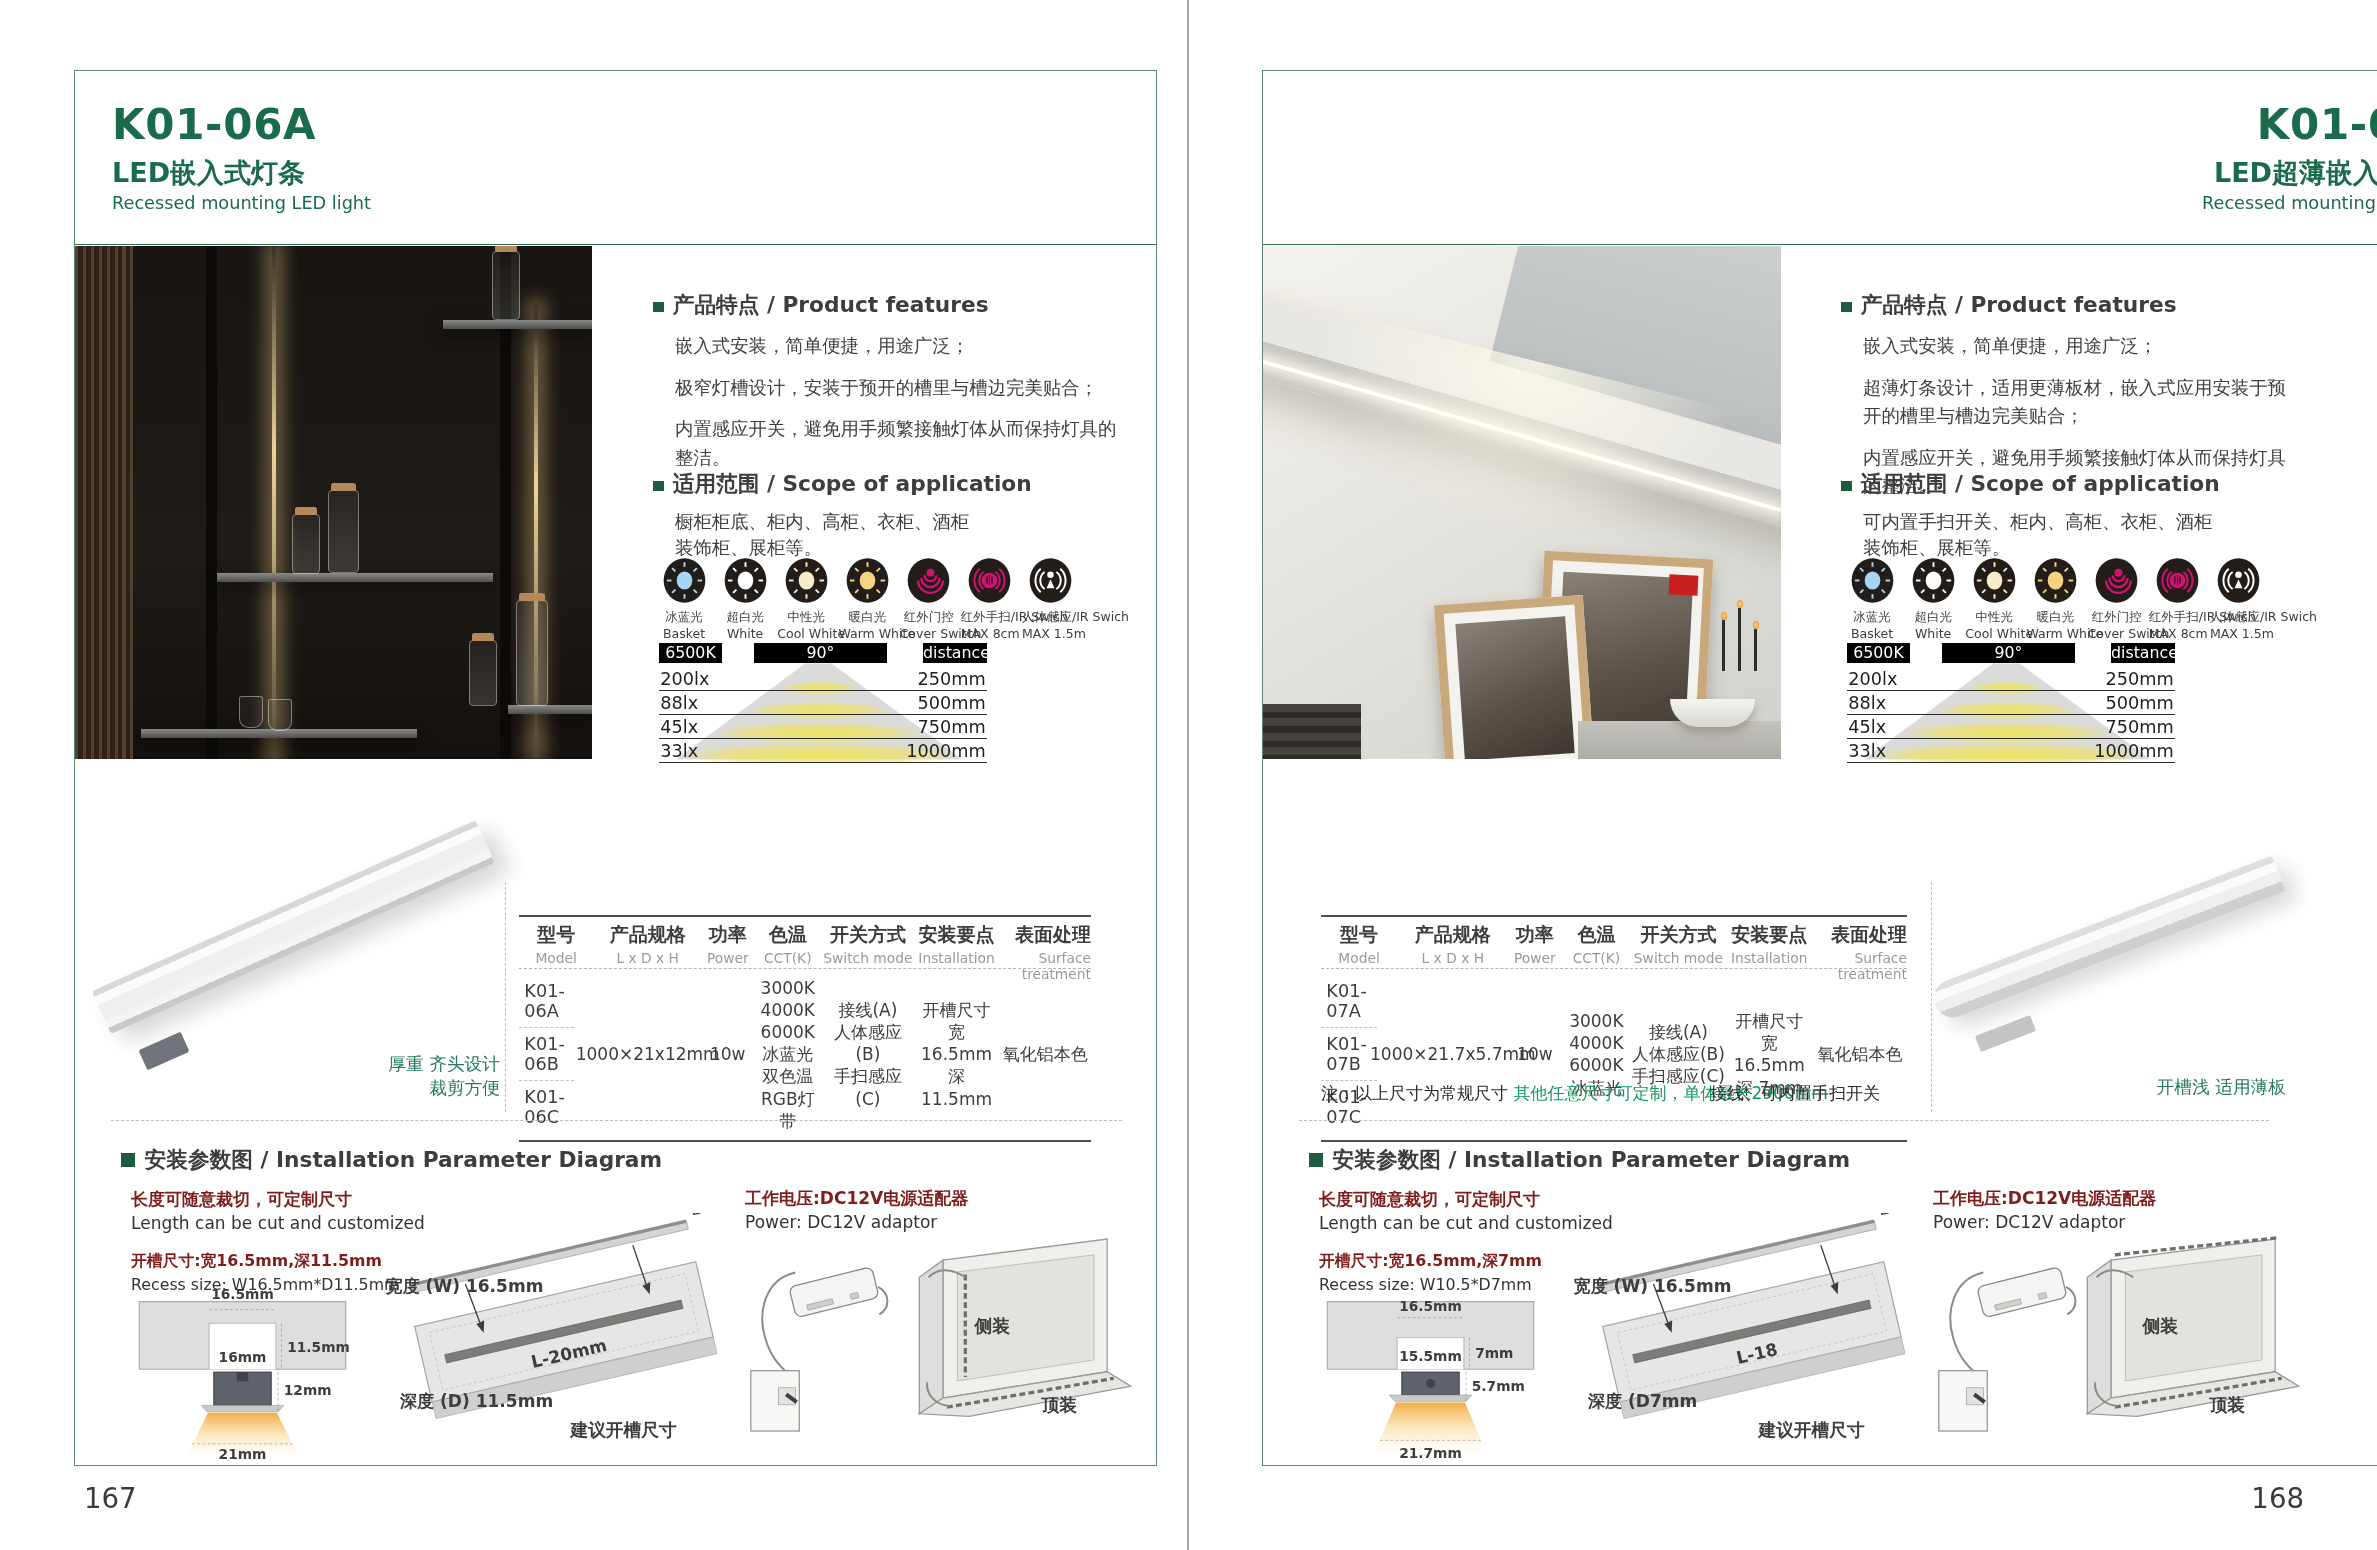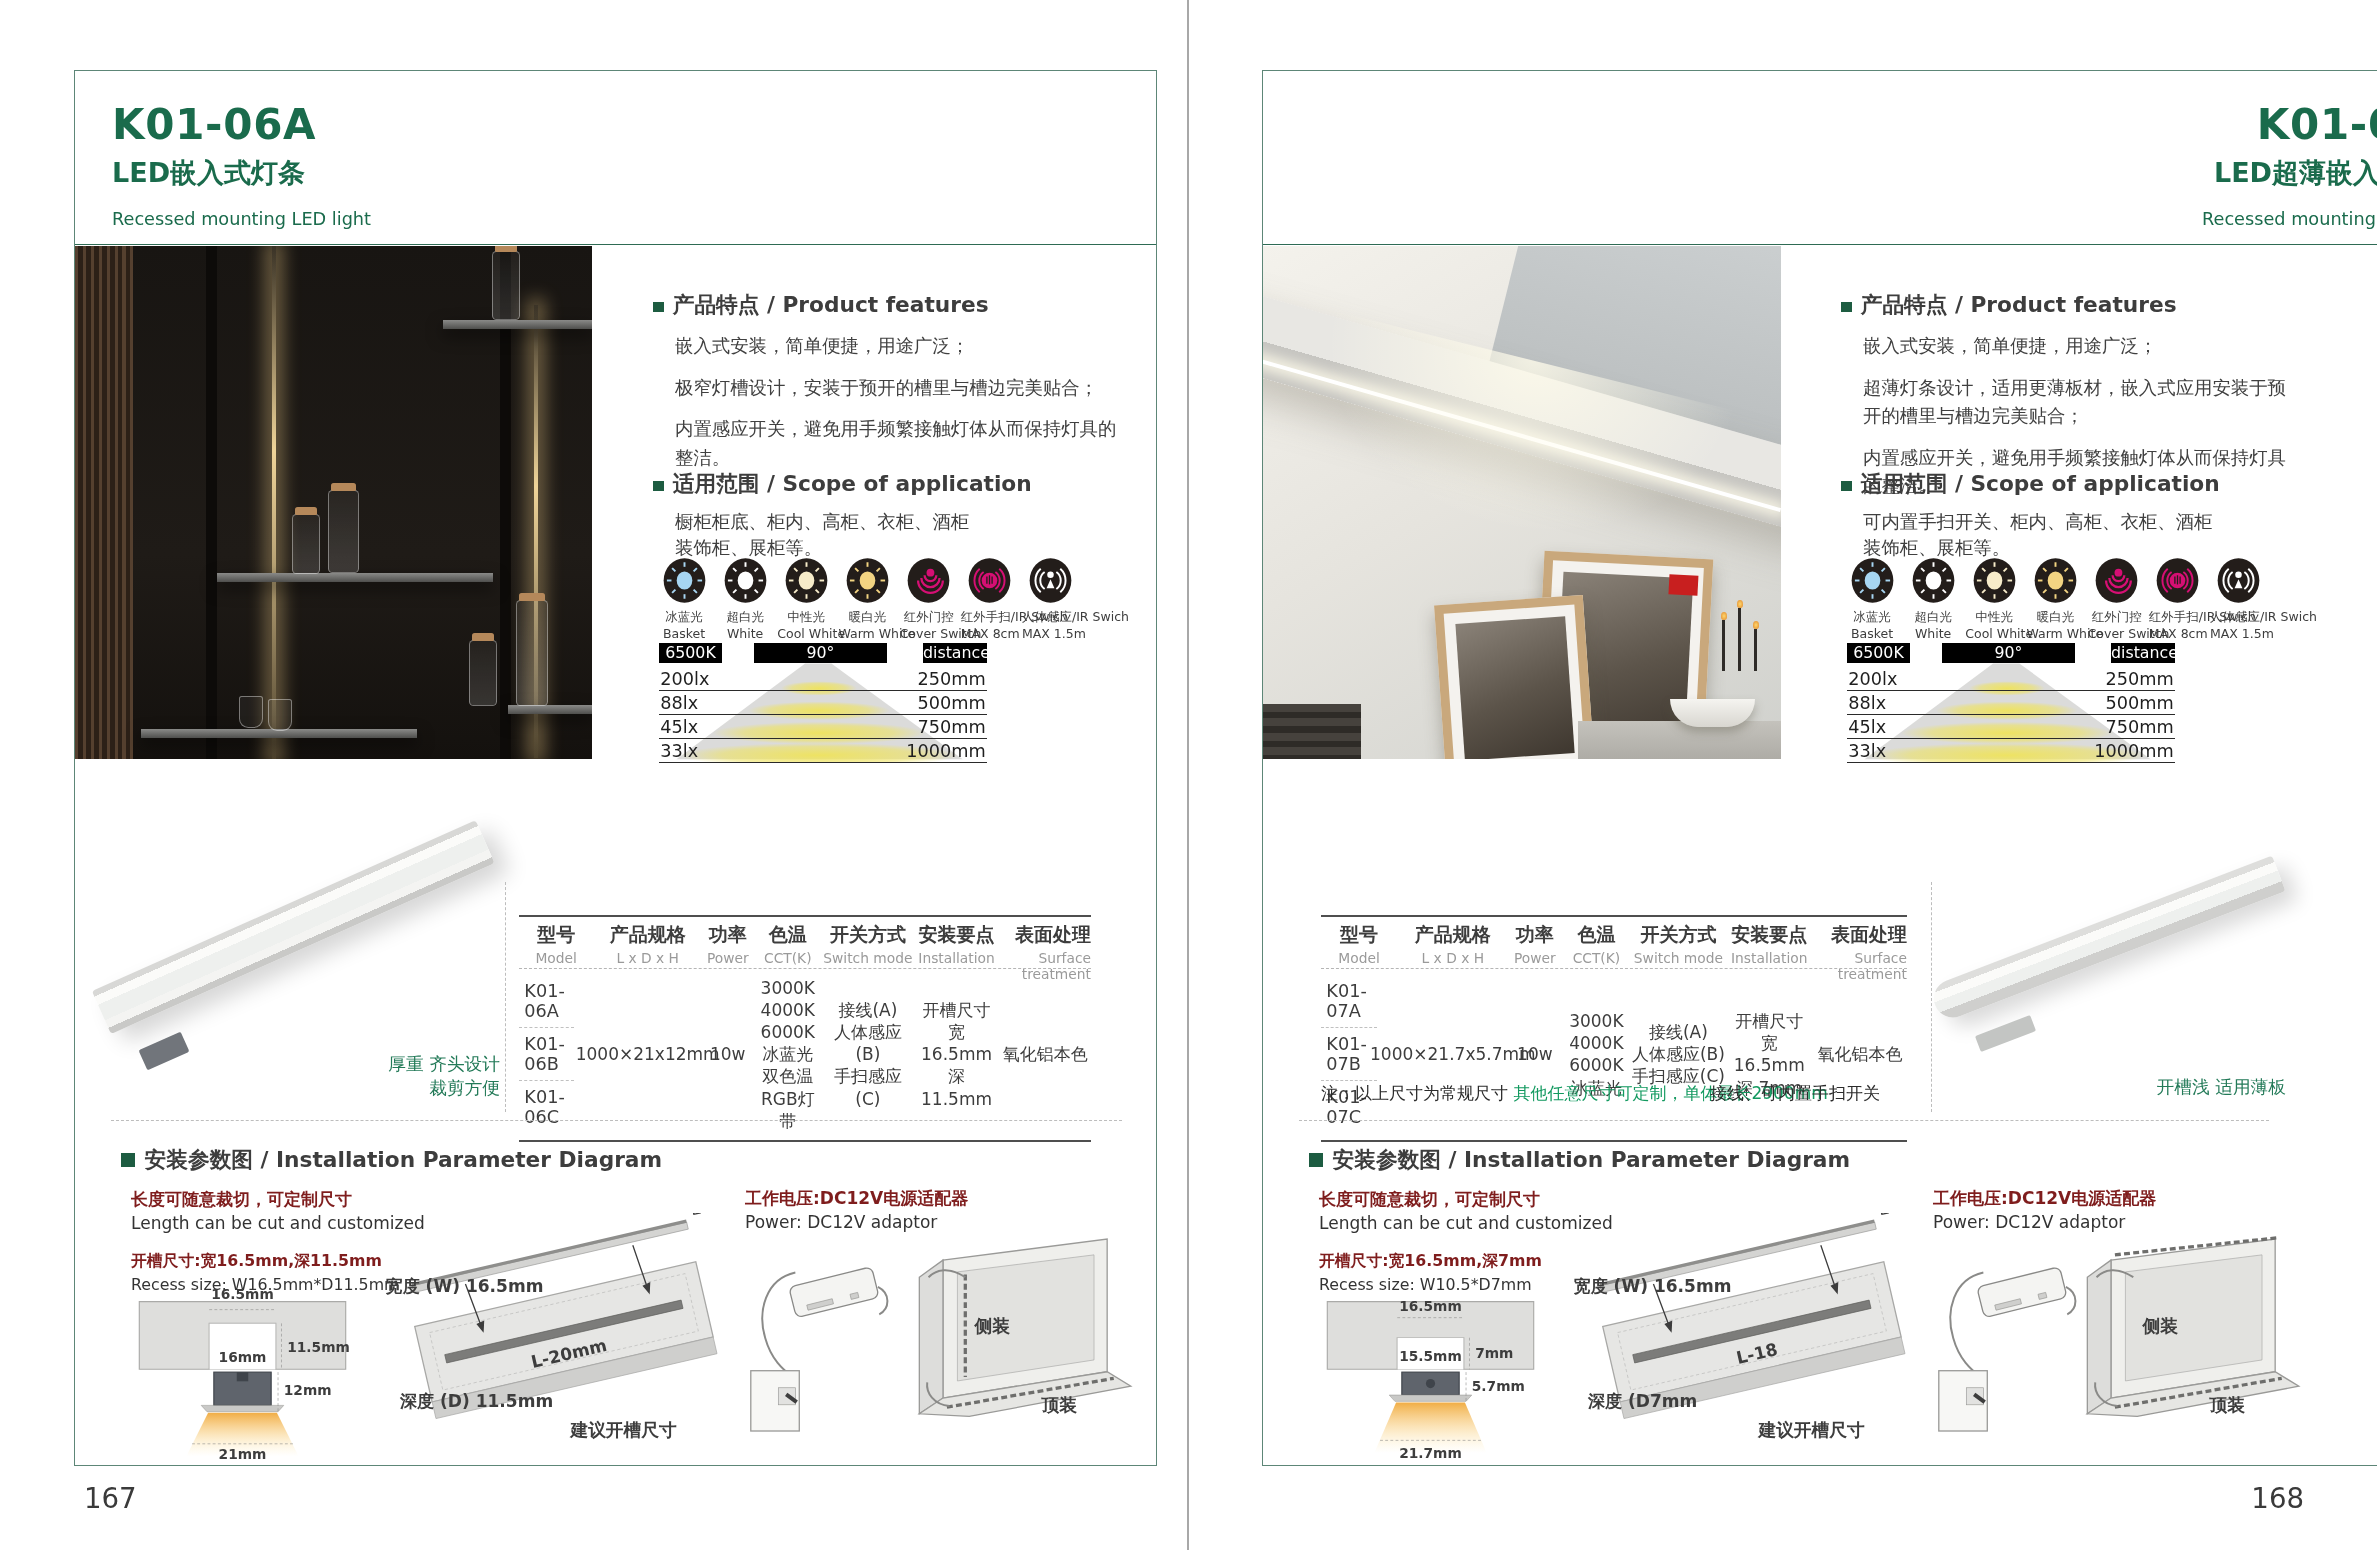--- a/index.html
+++ b/index.html
@@ -4,21 +4,21 @@
 <style>
   html,body{margin:0;padding:0;background:#ffffff;}
   #canvas{position:relative;width:2377px;height:1550px;background:#ffffff;overflow:hidden;
           font-family:"DejaVu Sans","Liberation Sans",sans-serif;color:#404040;}
   #gutter{position:absolute;left:1187px;top:0;width:2px;height:1550px;background:#a8a8a8;}
   .page{position:absolute;top:70px;height:1396px;background:#fff;border:1.3px solid #5d8677;box-sizing:border-box;}
   #page-l{left:74px;width:1083px;}
   #page-r{left:1262px;width:1238px;}
   .hdr-code{position:absolute;top:29px;font-size:42px;font-weight:bold;color:#1a6b4c;letter-spacing:0.7px;}
   .hdr-zh{position:absolute;top:84px;font-size:27px;font-weight:bold;color:#1a6b4c;}
-  .hdr-en{position:absolute;top:138px;font-size:17.7px;color:#1a6b4c;}
+  .hdr-en{position:absolute;top:122px;font-size:17.7px;color:#1a6b4c;}
   .hdr-rule{position:absolute;left:0;top:173px;width:100%;height:1.3px;background:#2e6b54;}
   .al{left:37px;}
   .ar{right:38px;text-align:right;}
   .photo{position:absolute;left:0;top:175px;overflow:hidden;}
   
   .ph-l{width:517px;height:513px;background:linear-gradient(180deg,#181512 0%,#1f1b17 60%,#14110e 100%);}
   .slats{position:absolute;left:0;top:0;width:58px;height:100%;
          background:repeating-linear-gradient(90deg,#55402f 0 3.3px,#2c2017 3.3px 7.9px);}
   .vbar{position:absolute;top:0;width:10.5px;height:100%;background:#0d0b09;}
   .glow{position:absolute;width:3.9px;background:linear-gradient(180deg,rgba(248,216,150,.15),rgba(250,222,160,.95) 40%,rgba(248,214,140,.25));box-shadow:0 0 18.4px 5.9px rgba(246,210,140,.45);}

